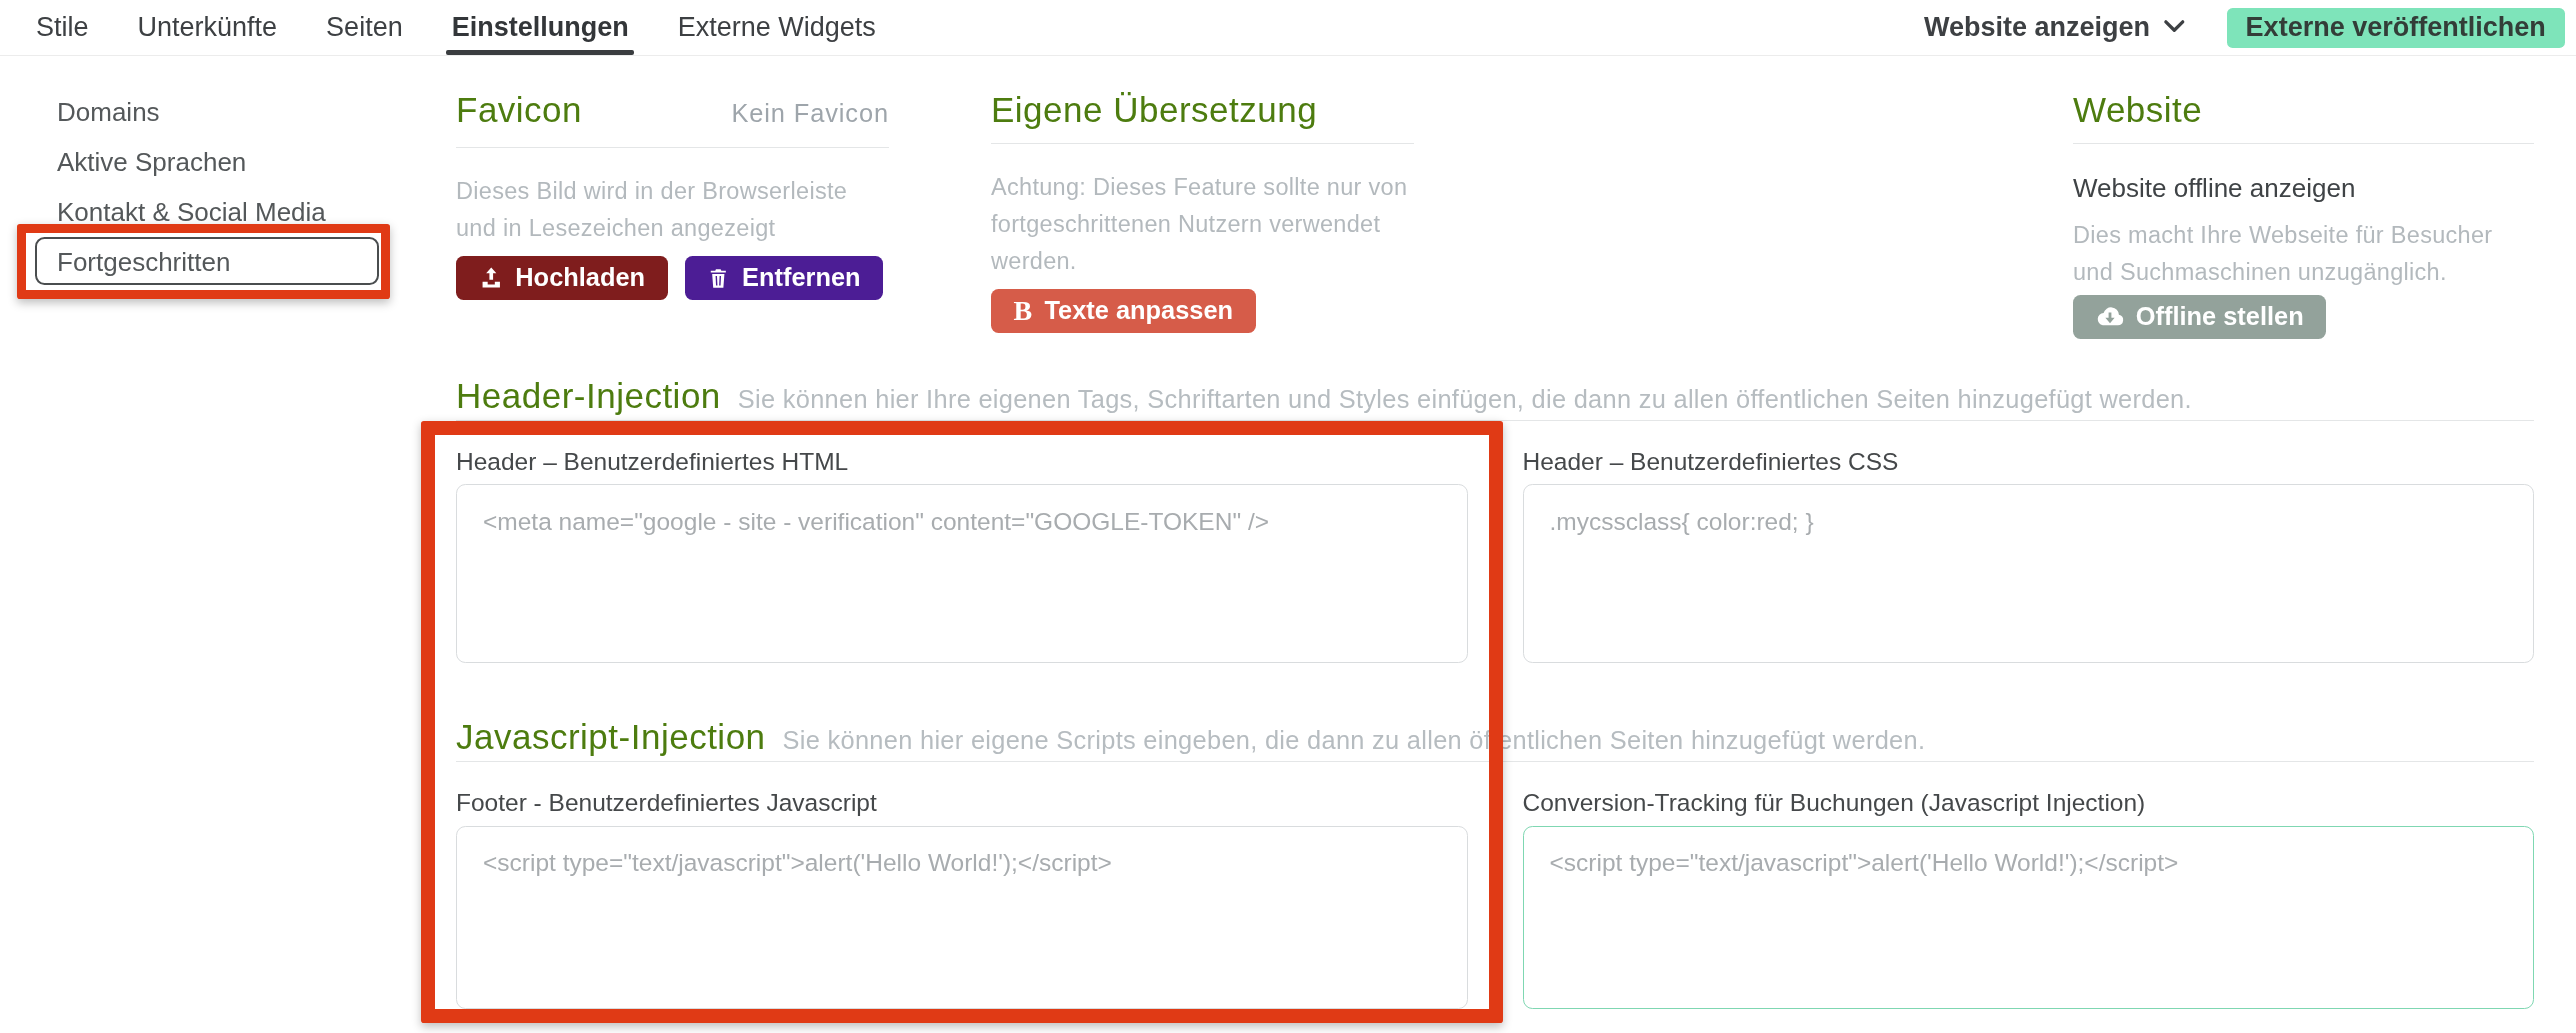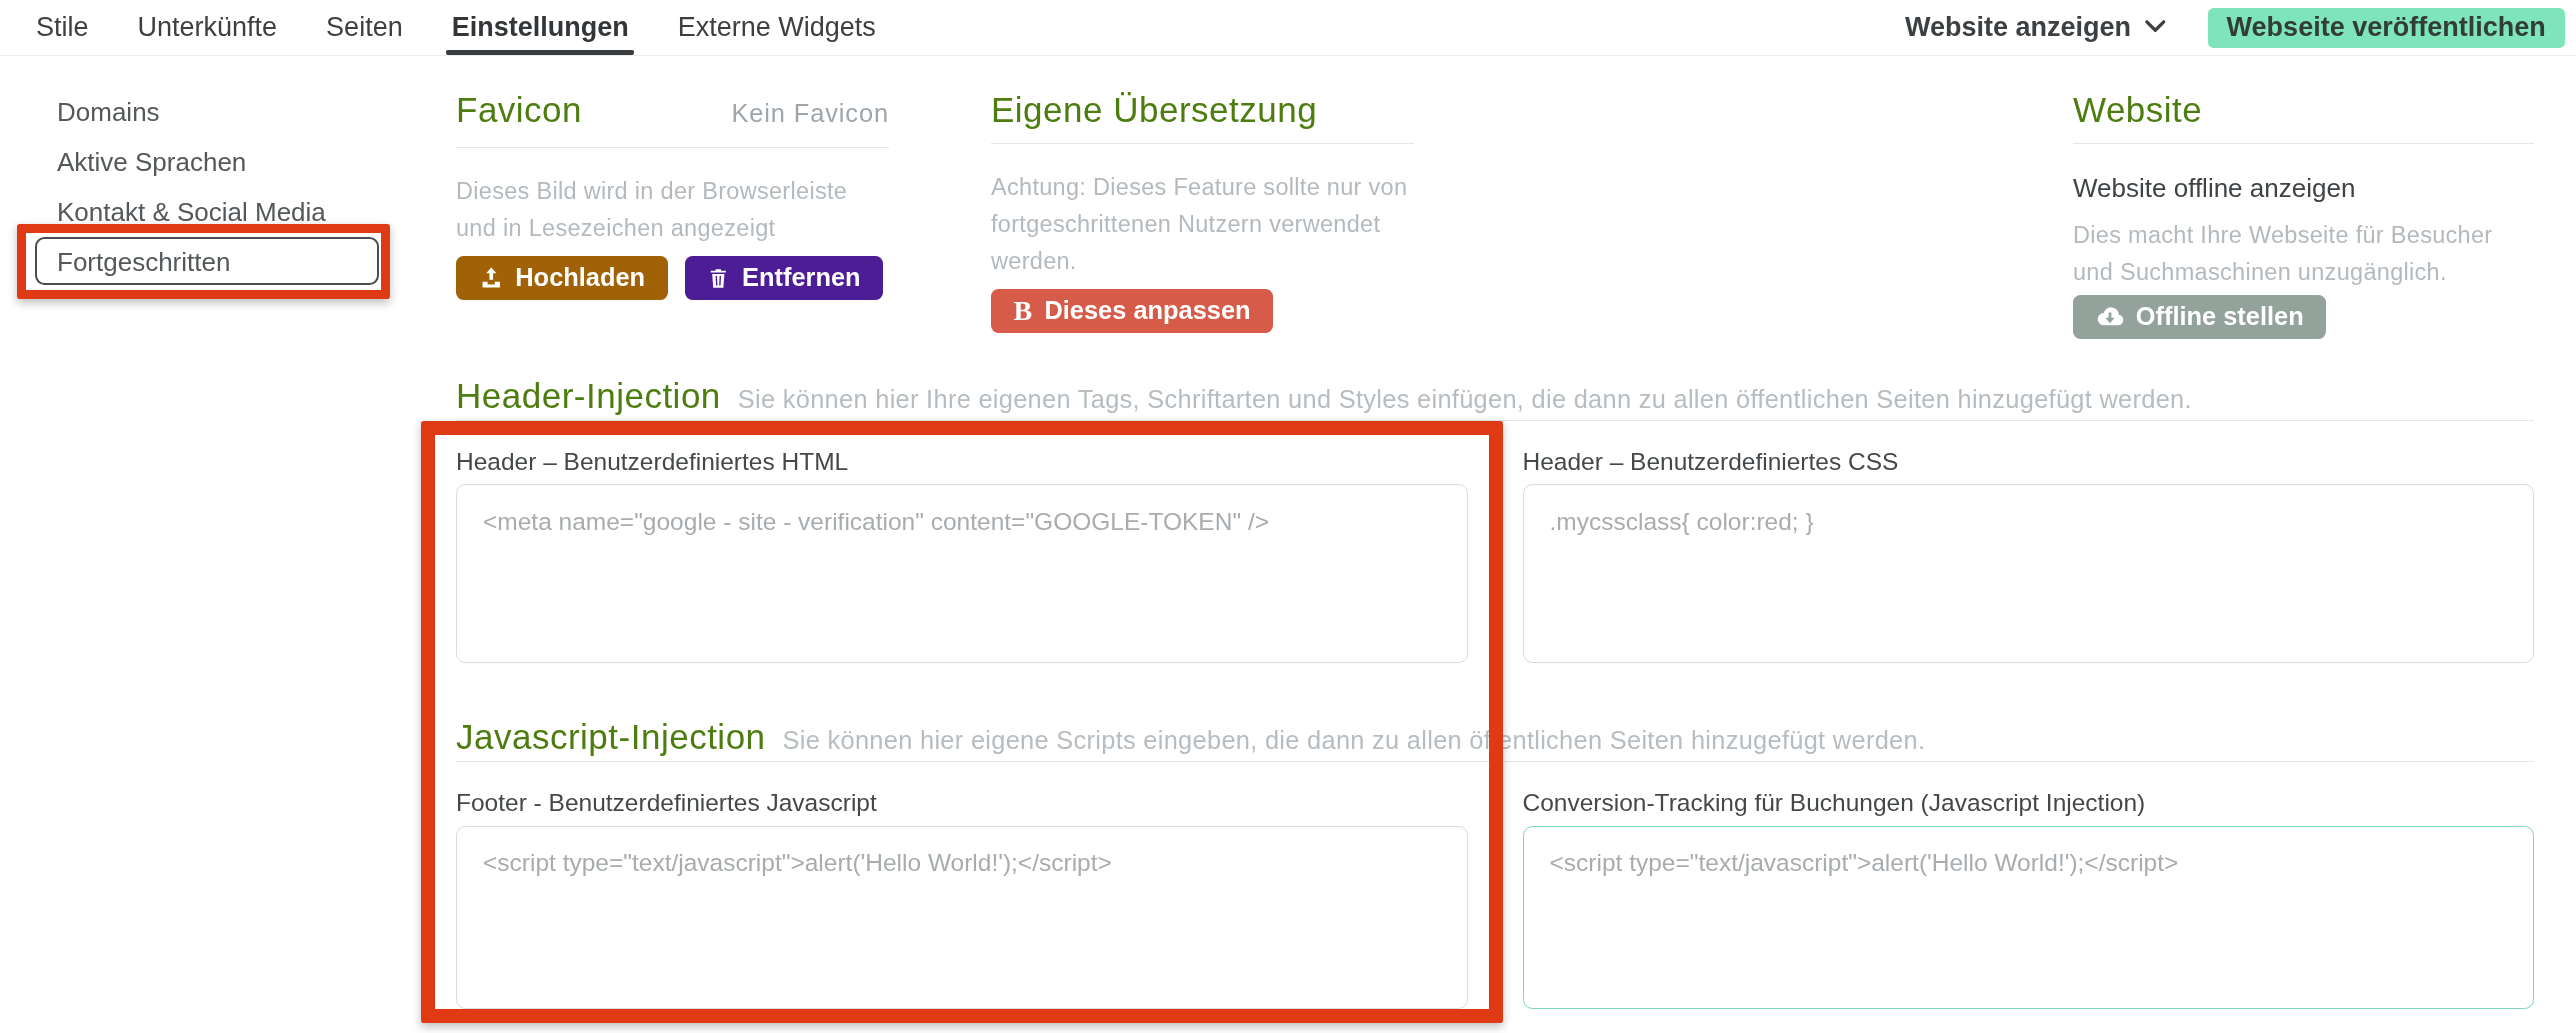--- a/index.html
+++ b/index.html
@@ -55,21 +55,21 @@
   .title-status{font-size:25.4px;color:#9ea5ab;letter-spacing:0.9px;}
   .hr{border:none;border-top:1.9px solid #e4e6e7;margin:13px 0 0 0;height:0;}
   .desc{margin-top:24.5px;font-size:23.5px;line-height:37px;color:#b3b9bd;letter-spacing:0.3px;}
   .btn-row{margin-top:9.4px;display:flex;gap:17px;}
   .btn{
     height:44px;display:inline-flex;align-items:center;gap:12.2px;padding:0 22.6px;
     border:none;border-radius:7.5px;color:#fff;font-size:25.4px;font-weight:700;
     font-family:inherit;cursor:pointer;white-space:nowrap;
   }
   .btn svg{display:block;}
-  .btn-green{background:#a16207;}
+  .btn-green{background:#7f1d1d;}
   .btn-gray{background:#4c1d95;}
   .btn-red{background:#d65c49;}
   .btn-sage{background:#93a29b;}
   .b-icon{font-family:"Liberation Serif",serif;font-weight:700;font-size:28px;line-height:1;}
   .subhead{margin-top:28px;font-size:26px;color:#3f4346;line-height:32px;}
   .col-website .desc{margin-top:13px;}
   .col-website .btn-row{margin-top:3.8px;}
   
   .injection{margin-top:36px;}
   .injection.js{margin-top:53px;}
@@ -109,21 +109,21 @@
   </div>
   <div class="topbar-right">
     <div class="view-website">
       <span class="view-website-label">Website anzeigen</span>
       <span>
         <svg width="22.6" height="15" viewBox="0 0 24 16">
             <polyline points="3,3 12,12 21,3" fill="none" stroke="#3d4043" stroke-width="3.5" stroke-linecap="round" stroke-linejoin="round"></polyline>
           </svg>
       </span>
     </div>
-    <button class="publish-btn">Webseite veröffentlichen</button>
+    <button class="publish-btn">Externe veröffentlichen</button>
   </div>
 </div>
 
 <div class="focus-outline"></div>
 <div class="sidebar">
   <div class="side-item">Domains</div>
   <div class="side-item">Aktive Sprachen</div>
   <div class="side-item">Kontakt &amp; Social Media</div>
   <div class="side-item">Fortgeschritten</div>
 </div>
@@ -161,21 +161,21 @@
 
     <div class="col col-translation">
       <div class="title-row">
         <span class="section-title">Eigene Übersetzung</span>
       </div>
       <hr class="hr">
       <div class="desc">Achtung: Dieses Feature sollte nur von fortgeschrittenen Nutzern verwendet werden.</div>
       <div class="btn-row">
         <button class="btn btn-red">
           <span class="b-icon">B</span>
-          <span>Dieses anpassen</span>
+          <span>Texte anpassen</span>
         </button>
       </div>
     </div>
 
     <div class="col col-website">
       <div class="title-row">
         <span class="section-title">Website</span>
       </div>
       <hr class="hr">
       <div class="subhead">Website offline anzeigen</div>

